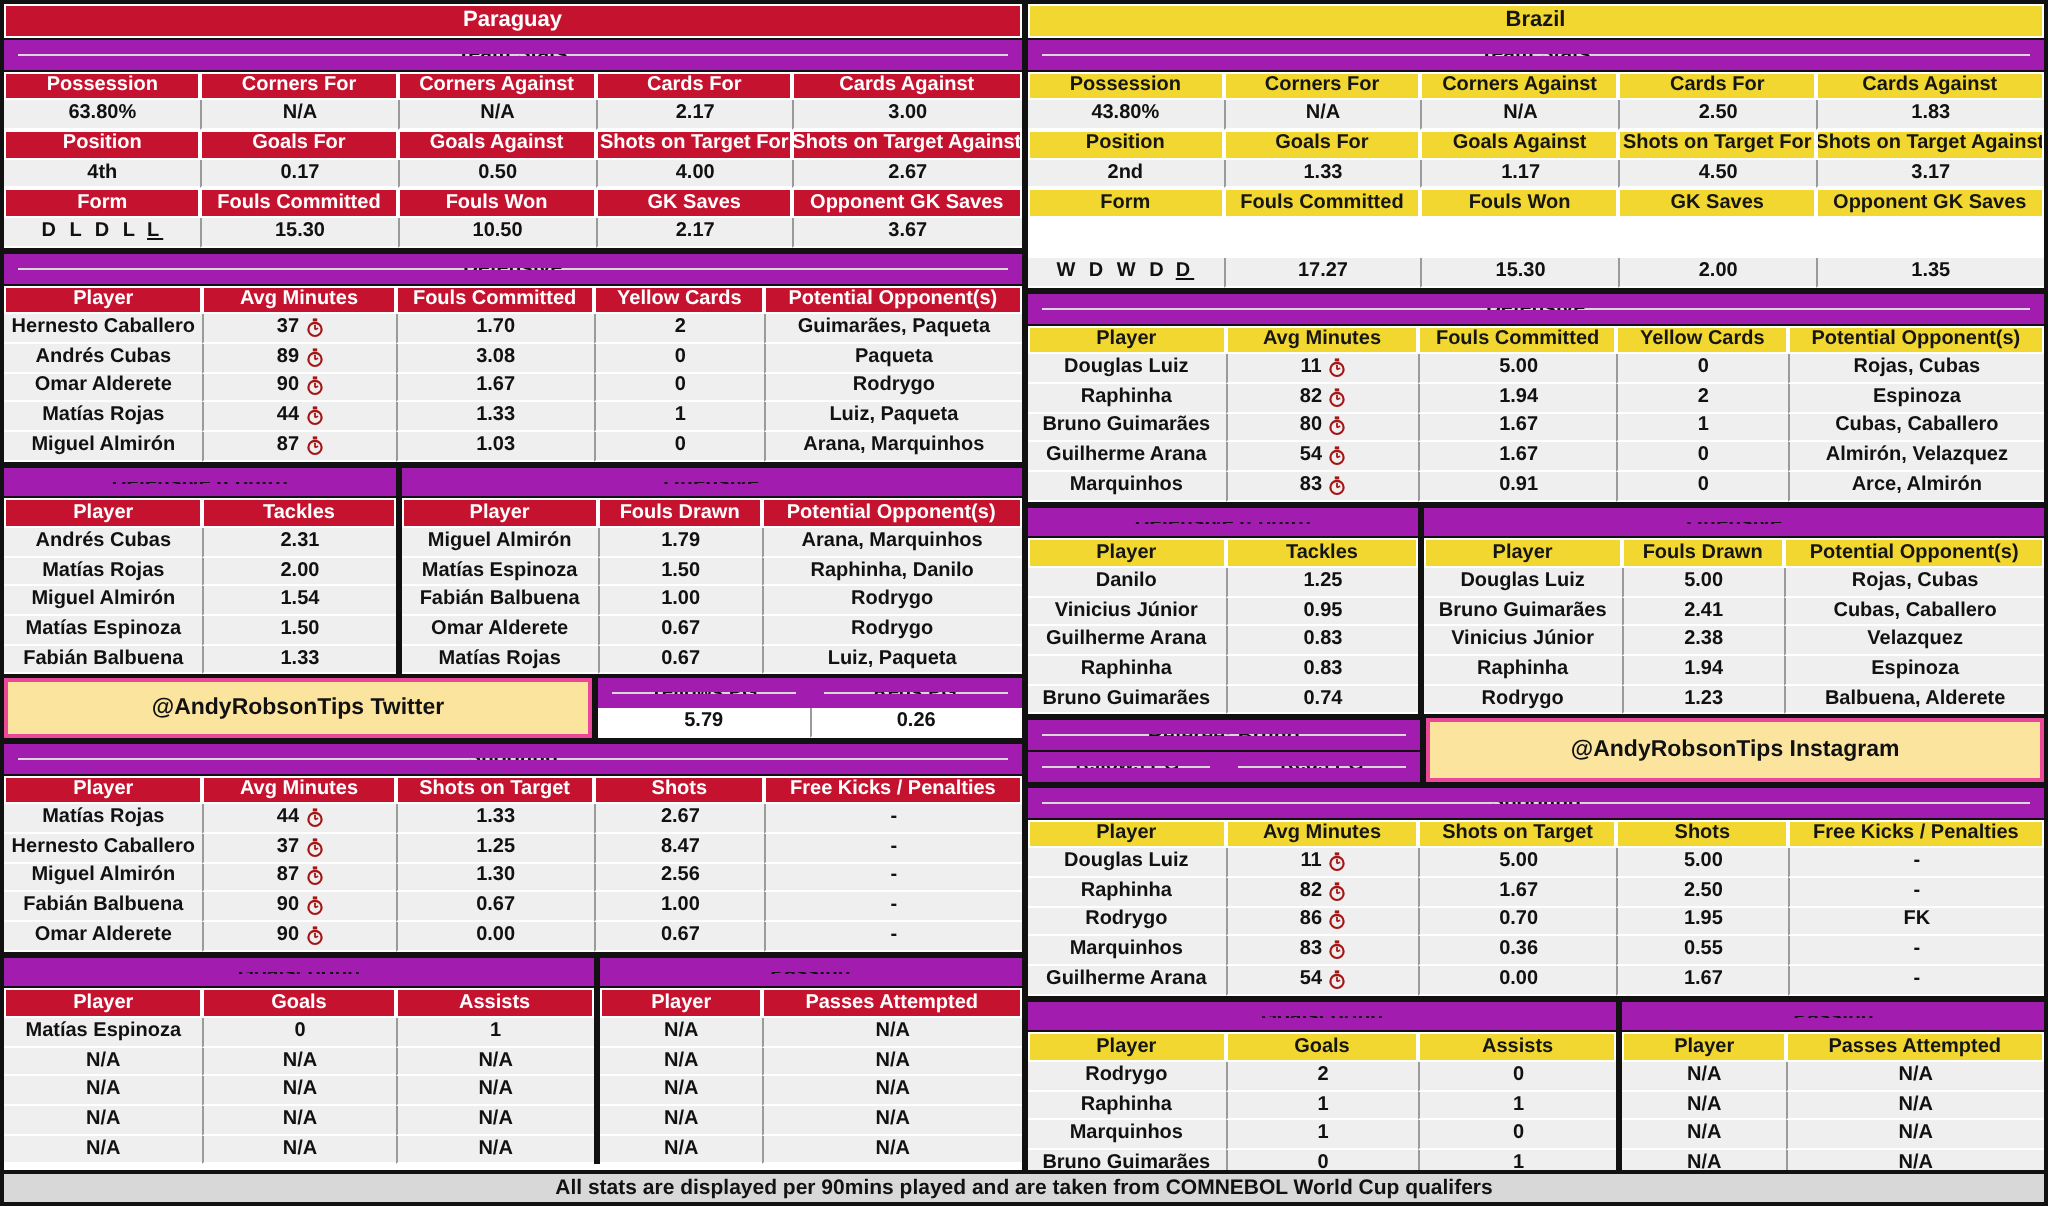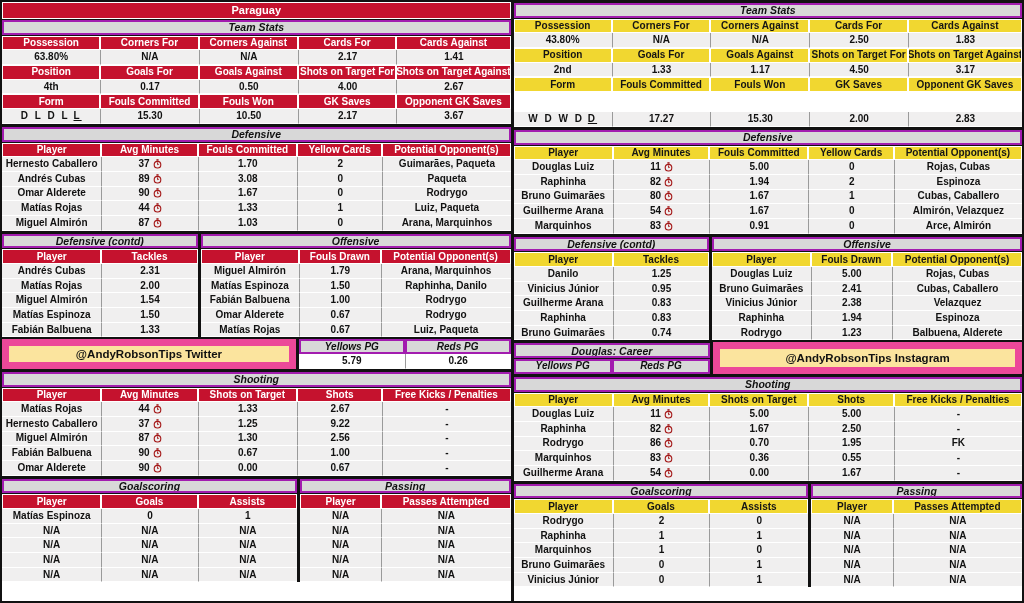--- a/index.html
+++ b/index.html
@@ -9,35 +9,35 @@
   .half { flex:1; min-width:0; display:flex; flex-direction:column; overflow:hidden; }
   .half + .half { border-left:3px solid #111; }
 
   .row { display:grid; }
   .cell { height:14.7px; display:flex; align-items:center; justify-content:center;
           font-size:10px; font-weight:bold; line-height:1; white-space:nowrap; overflow:hidden; }
   .name-bar .cell { height:17px; font-size:11px; }
 
   .red  { background:#C5122E; color:#fff; border:1px solid #fff;text-align:center; }
   .yel  { background:#F1D730; color:#151515; border:1px solid #fff; }
-  .gray { background:#D8D8D8; color:#111; border:2px solid #a21caf;font-style:italic; }
+  .gray { background:#D8D8D8; color:#111; border:7px solid #a21caf; }
 
   .bar  { background:#D8D8D8; border-top:1px solid #111; border-bottom:1px solid #111; }
   .bar .cell { background:#D8D8D8; font-size:10.5px; }
 
   .data { background:#F0EFEF; border-bottom:1px solid #fff; color:#111; }
   .data + .data { border-left:1px solid #9a9a9a; }
   .wht  { background:#fff; }
 
   .tb { border-top:2px solid #111; }
   .split { display:grid; }
   .split > .pane + .pane { border-left:3px solid #111; }
   .pane { display:flex; flex-direction:column; min-width:0; overflow:hidden; }
 
-  .banner { flex:1; background:#FBE49E; border:7px solid #ec4899; display:flex;
+  .banner { flex:1; background:#FBE49E; border:2px solid #ec4899; display:flex;
             align-items:center; justify-content:center; font-weight:bold; font-size:11.5px; color:#111; }
 
   .form { letter-spacing:2px; }
   .u { margin-left:4px; text-decoration:underline; }
   .mins { gap:3px; }
 
   .footer { height:16px; flex:none; background:#D8D8D8; border-top:2px solid #111;
             display:flex; align-items:center; justify-content:center; font-size:10.5px; font-weight:bold; color:#111; }
 </style>
 </head>
@@ -57,21 +57,21 @@
           <div class="cell red">Corners For</div>
           <div class="cell red">Corners Against</div>
           <div class="cell red">Cards For</div>
           <div class="cell red">Cards Against</div>
         </div>
         <div class="row" style="grid-template-columns: 99fr 99fr 100fr 99fr 115fr;">
           <div class="cell data">63.80%</div>
           <div class="cell data">N/A</div>
           <div class="cell data">N/A</div>
           <div class="cell data">2.17</div>
-          <div class="cell data">1.41</div>
+          <div class="cell data">3.00</div>
         </div>
         <div class="row" style="grid-template-columns: 99fr 99fr 100fr 99fr 115fr;">
           <div class="cell red">Position</div>
           <div class="cell red">Goals For</div>
           <div class="cell red">Goals Against</div>
           <div class="cell red">Shots on Target For</div>
           <div class="cell red">Shots on Target Against</div>
         </div>
         <div class="row" style="grid-template-columns: 99fr 99fr 100fr 99fr 115fr;">
           <div class="cell data">4th</div>
@@ -296,21 +296,21 @@
             <div class="cell data mins">
               <span>37</span>
               <svg width="9" height="10" viewBox="0 0 9 10">
                 <rect x="3.4" y="0.2" width="2.2" height="1.5" fill="#A31515"></rect>
                 <circle cx="4.5" cy="5.7" r="3.3" fill="none" stroke="#A31515" stroke-width="1.1"></circle>
                 <line x1="4.5" y1="5.7" x2="4.5" y2="3.4" stroke="#A31515" stroke-width="0.9"></line>
                 <line x1="4.5" y1="5.7" x2="6.1" y2="5.1" stroke="#A31515" stroke-width="0.8"></line>
               </svg>
             </div>
             <div class="cell data">1.25</div>
-            <div class="cell data">9.22</div>
+            <div class="cell data">8.47</div>
             <div class="cell data">-</div>
           </div>
           <div class="row" style="grid-template-columns: 100fr 97fr 100fr 86fr 129fr;">
             <div class="cell data">Miguel Almirón</div>
             <div class="cell data mins">
               <span>87</span>
               <svg width="9" height="10" viewBox="0 0 9 10">
                 <rect x="3.4" y="0.2" width="2.2" height="1.5" fill="#A31515"></rect>
                 <circle cx="4.5" cy="5.7" r="3.3" fill="none" stroke="#A31515" stroke-width="1.1"></circle>
                 <line x1="4.5" y1="5.7" x2="4.5" y2="3.4" stroke="#A31515" stroke-width="0.9"></line>
@@ -413,20 +413,23 @@
               <div class="cell data">N/A</div>
             </div>
             <div class="row" style="grid-template-columns: 83fr 132fr;">
               <div class="cell data">N/A</div>
               <div class="cell data">N/A</div>
             </div>
           </div>
         </div>
       </div>
     <div class="half" id="half-1">
+        <div class="row name-bar" style="grid-template-columns: 1fr;">
+          <div class="cell yel">Brazil</div>
+        </div>
         <div class="row bar" style="grid-template-columns: 1fr;">
           <div class="cell gray">Team Stats</div>
         </div>
         <div class="row" style="grid-template-columns: 99fr 99fr 100fr 99fr 115fr;">
           <div class="cell yel">Possession</div>
           <div class="cell yel">Corners For</div>
           <div class="cell yel">Corners Against</div>
           <div class="cell yel">Cards For</div>
           <div class="cell yel">Cards Against</div>
         </div>
@@ -459,21 +462,21 @@
           <div class="cell yel">Opponent GK Saves</div>
         </div>
         <div class="row" style="grid-template-columns: 99fr 99fr 100fr 99fr 115fr; margin-top: 20px;">
           <div class="cell data form">
             <span>W D W D</span>
             <span class="u">D</span>
           </div>
           <div class="cell data">17.27</div>
           <div class="cell data">15.30</div>
           <div class="cell data">2.00</div>
-          <div class="cell data">2.83</div>
+          <div class="cell data">1.35</div>
         </div>
         <div class="tb">
           <div class="row bar" style="grid-template-columns: 1fr;">
             <div class="cell gray">Defensive</div>
           </div>
           <div class="row" style="grid-template-columns: 100fr 97fr 100fr 86fr 129fr;">
             <div class="cell yel">Player</div>
             <div class="cell yel">Avg Minutes</div>
             <div class="cell yel">Fouls Committed</div>
             <div class="cell yel">Yellow Cards</div>
@@ -617,21 +620,21 @@
             <div class="row" style="grid-template-columns: 100fr 83fr 132fr;">
               <div class="cell data">Rodrygo</div>
               <div class="cell data">1.23</div>
               <div class="cell data">Balbuena, Alderete</div>
             </div>
           </div>
         </div>
         <div class="split tb" style="grid-template-columns: 198fr 314fr;">
           <div class="pane">
             <div class="row bar" style="grid-template-columns: 1fr;">
-              <div class="cell gray">Douglas: Career</div>
+              <div class="cell gray">Referee: Bruno</div>
             </div>
             <div class="row" style="grid-template-columns: 1fr 1fr;">
               <div class="cell gray">Yellows PG</div>
               <div class="cell gray">Reds PG</div>
             </div>
           </div>
           <div class="pane">
             <div class="banner">@AndyRobsonTips Instagram</div>
           </div>
         </div>
@@ -783,13 +786,14 @@
               <div class="cell data">N/A</div>
             </div>
             <div class="row" style="grid-template-columns: 83fr 132fr;">
               <div class="cell data">N/A</div>
               <div class="cell data">N/A</div>
             </div>
           </div>
         </div>
       </div>
   </div>
+  <div class="footer">All stats are displayed per 90mins played and are taken from COMNEBOL World Cup qualifers</div>
 </div>
 
 </body></html>

